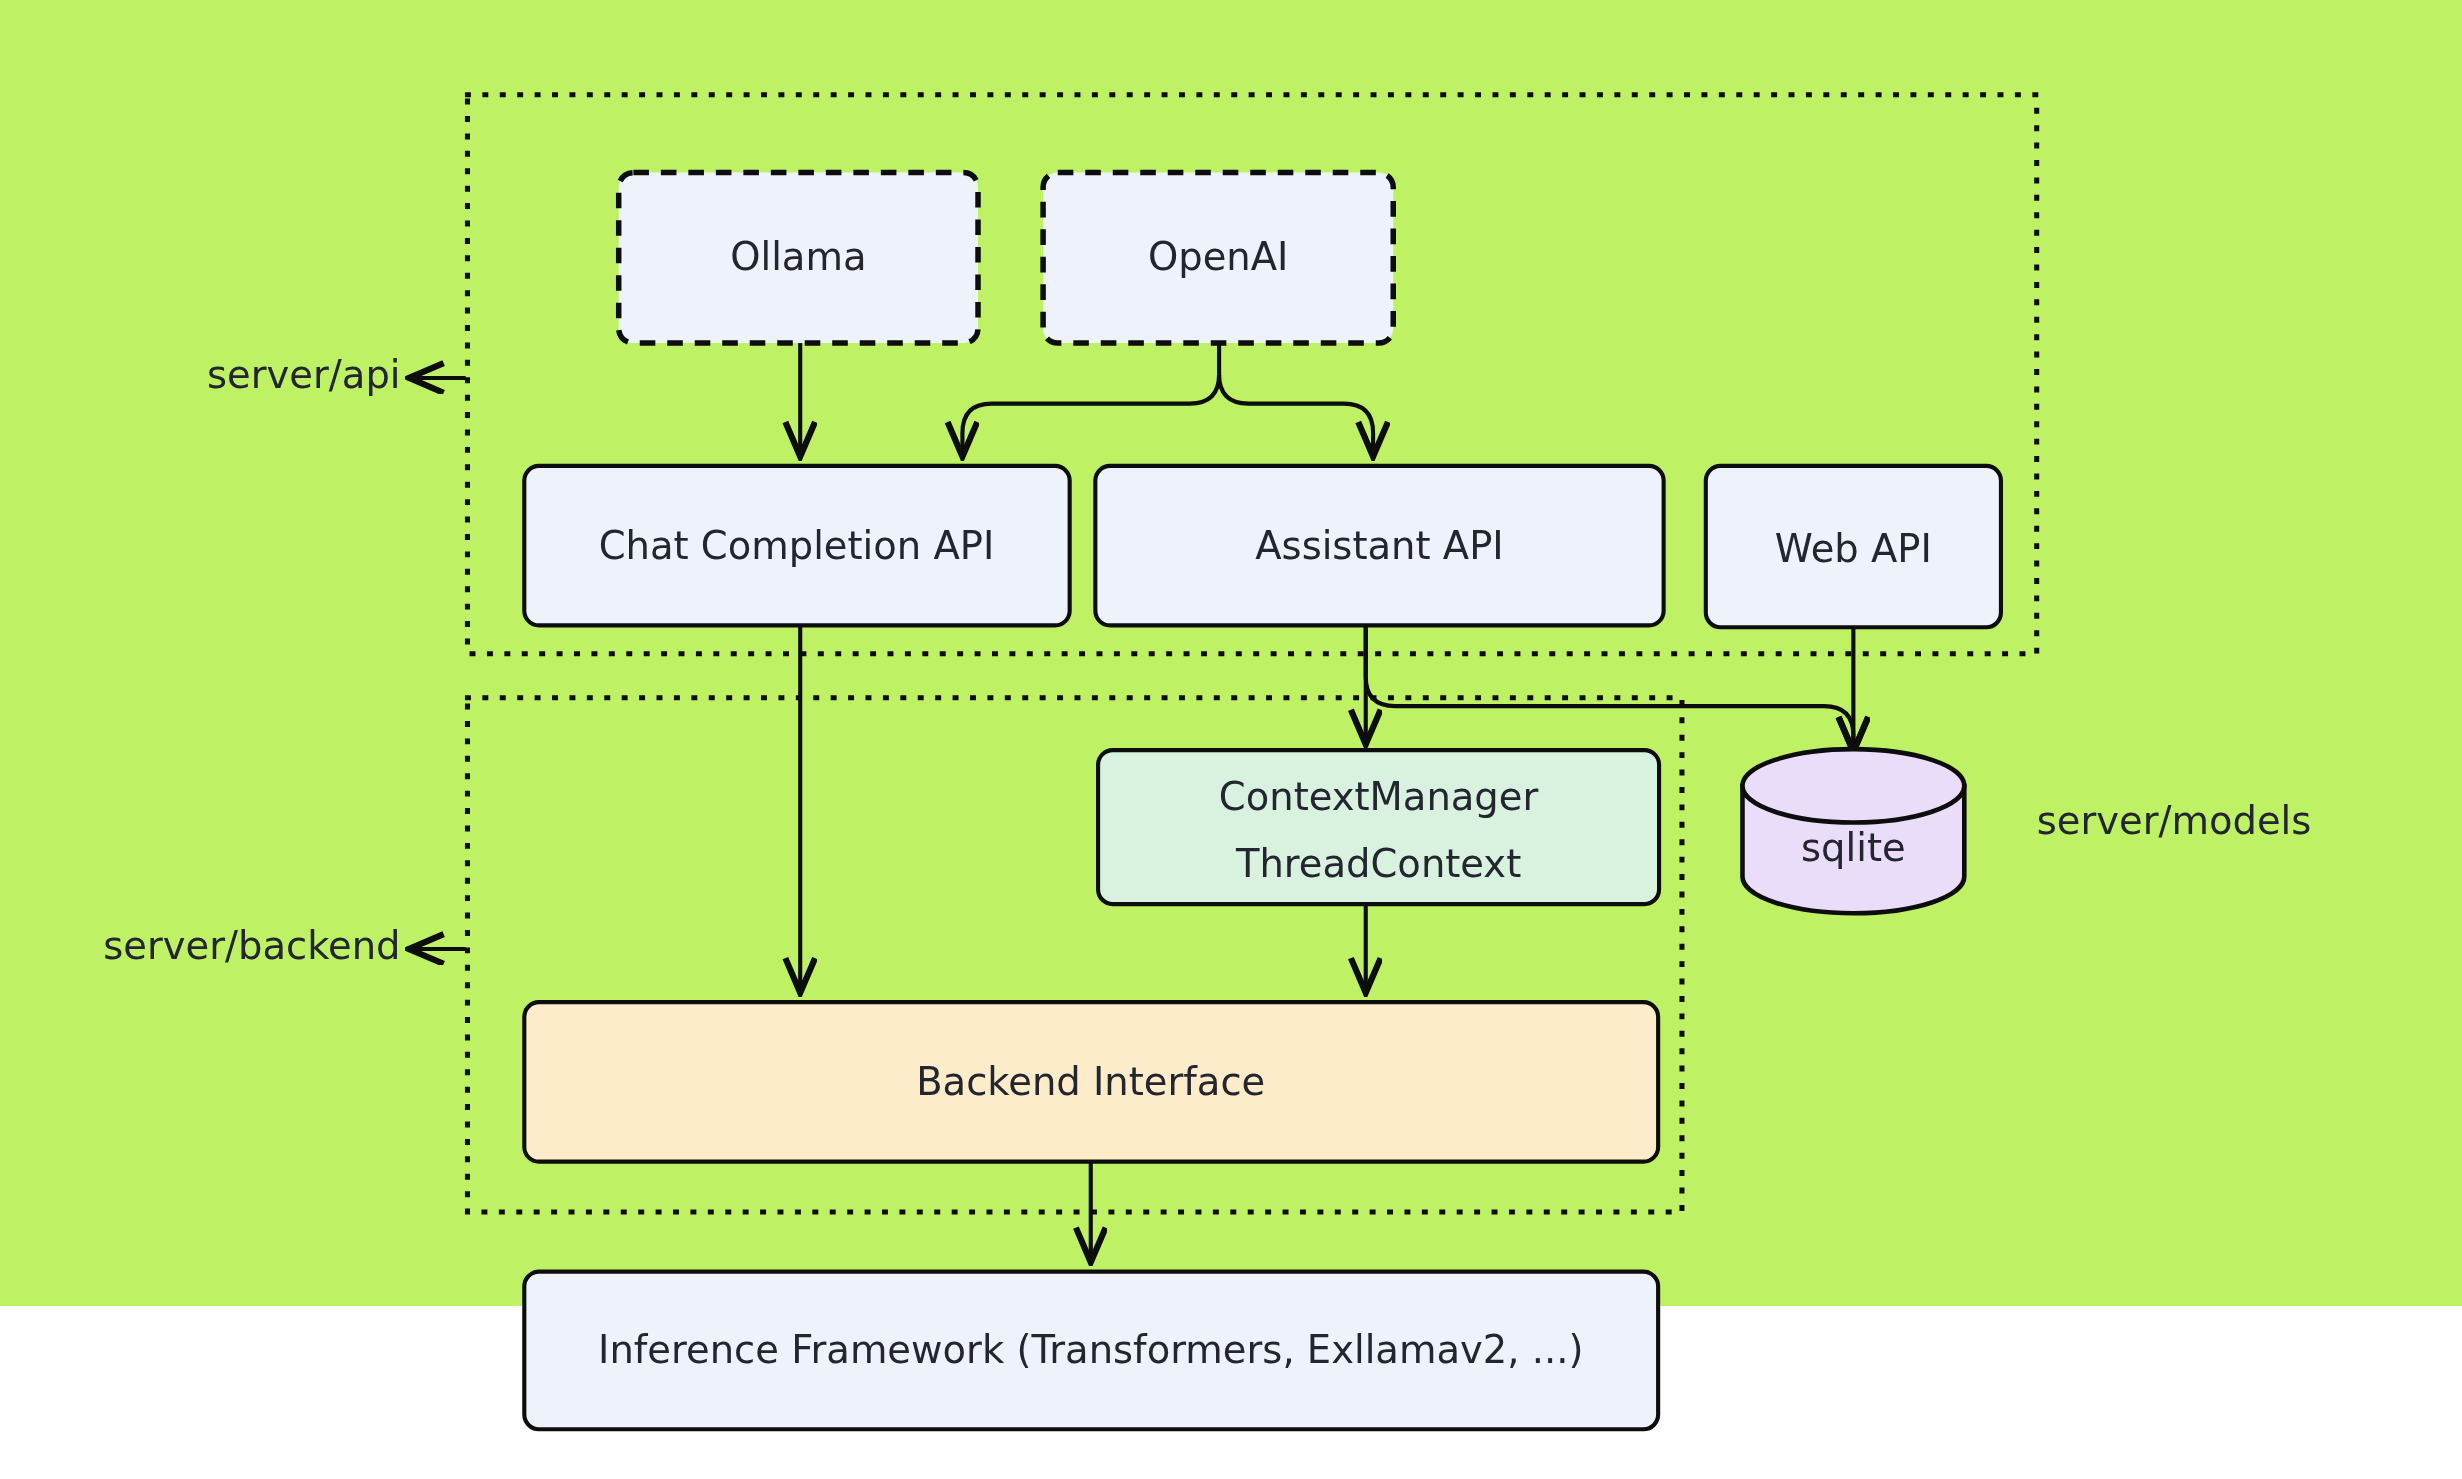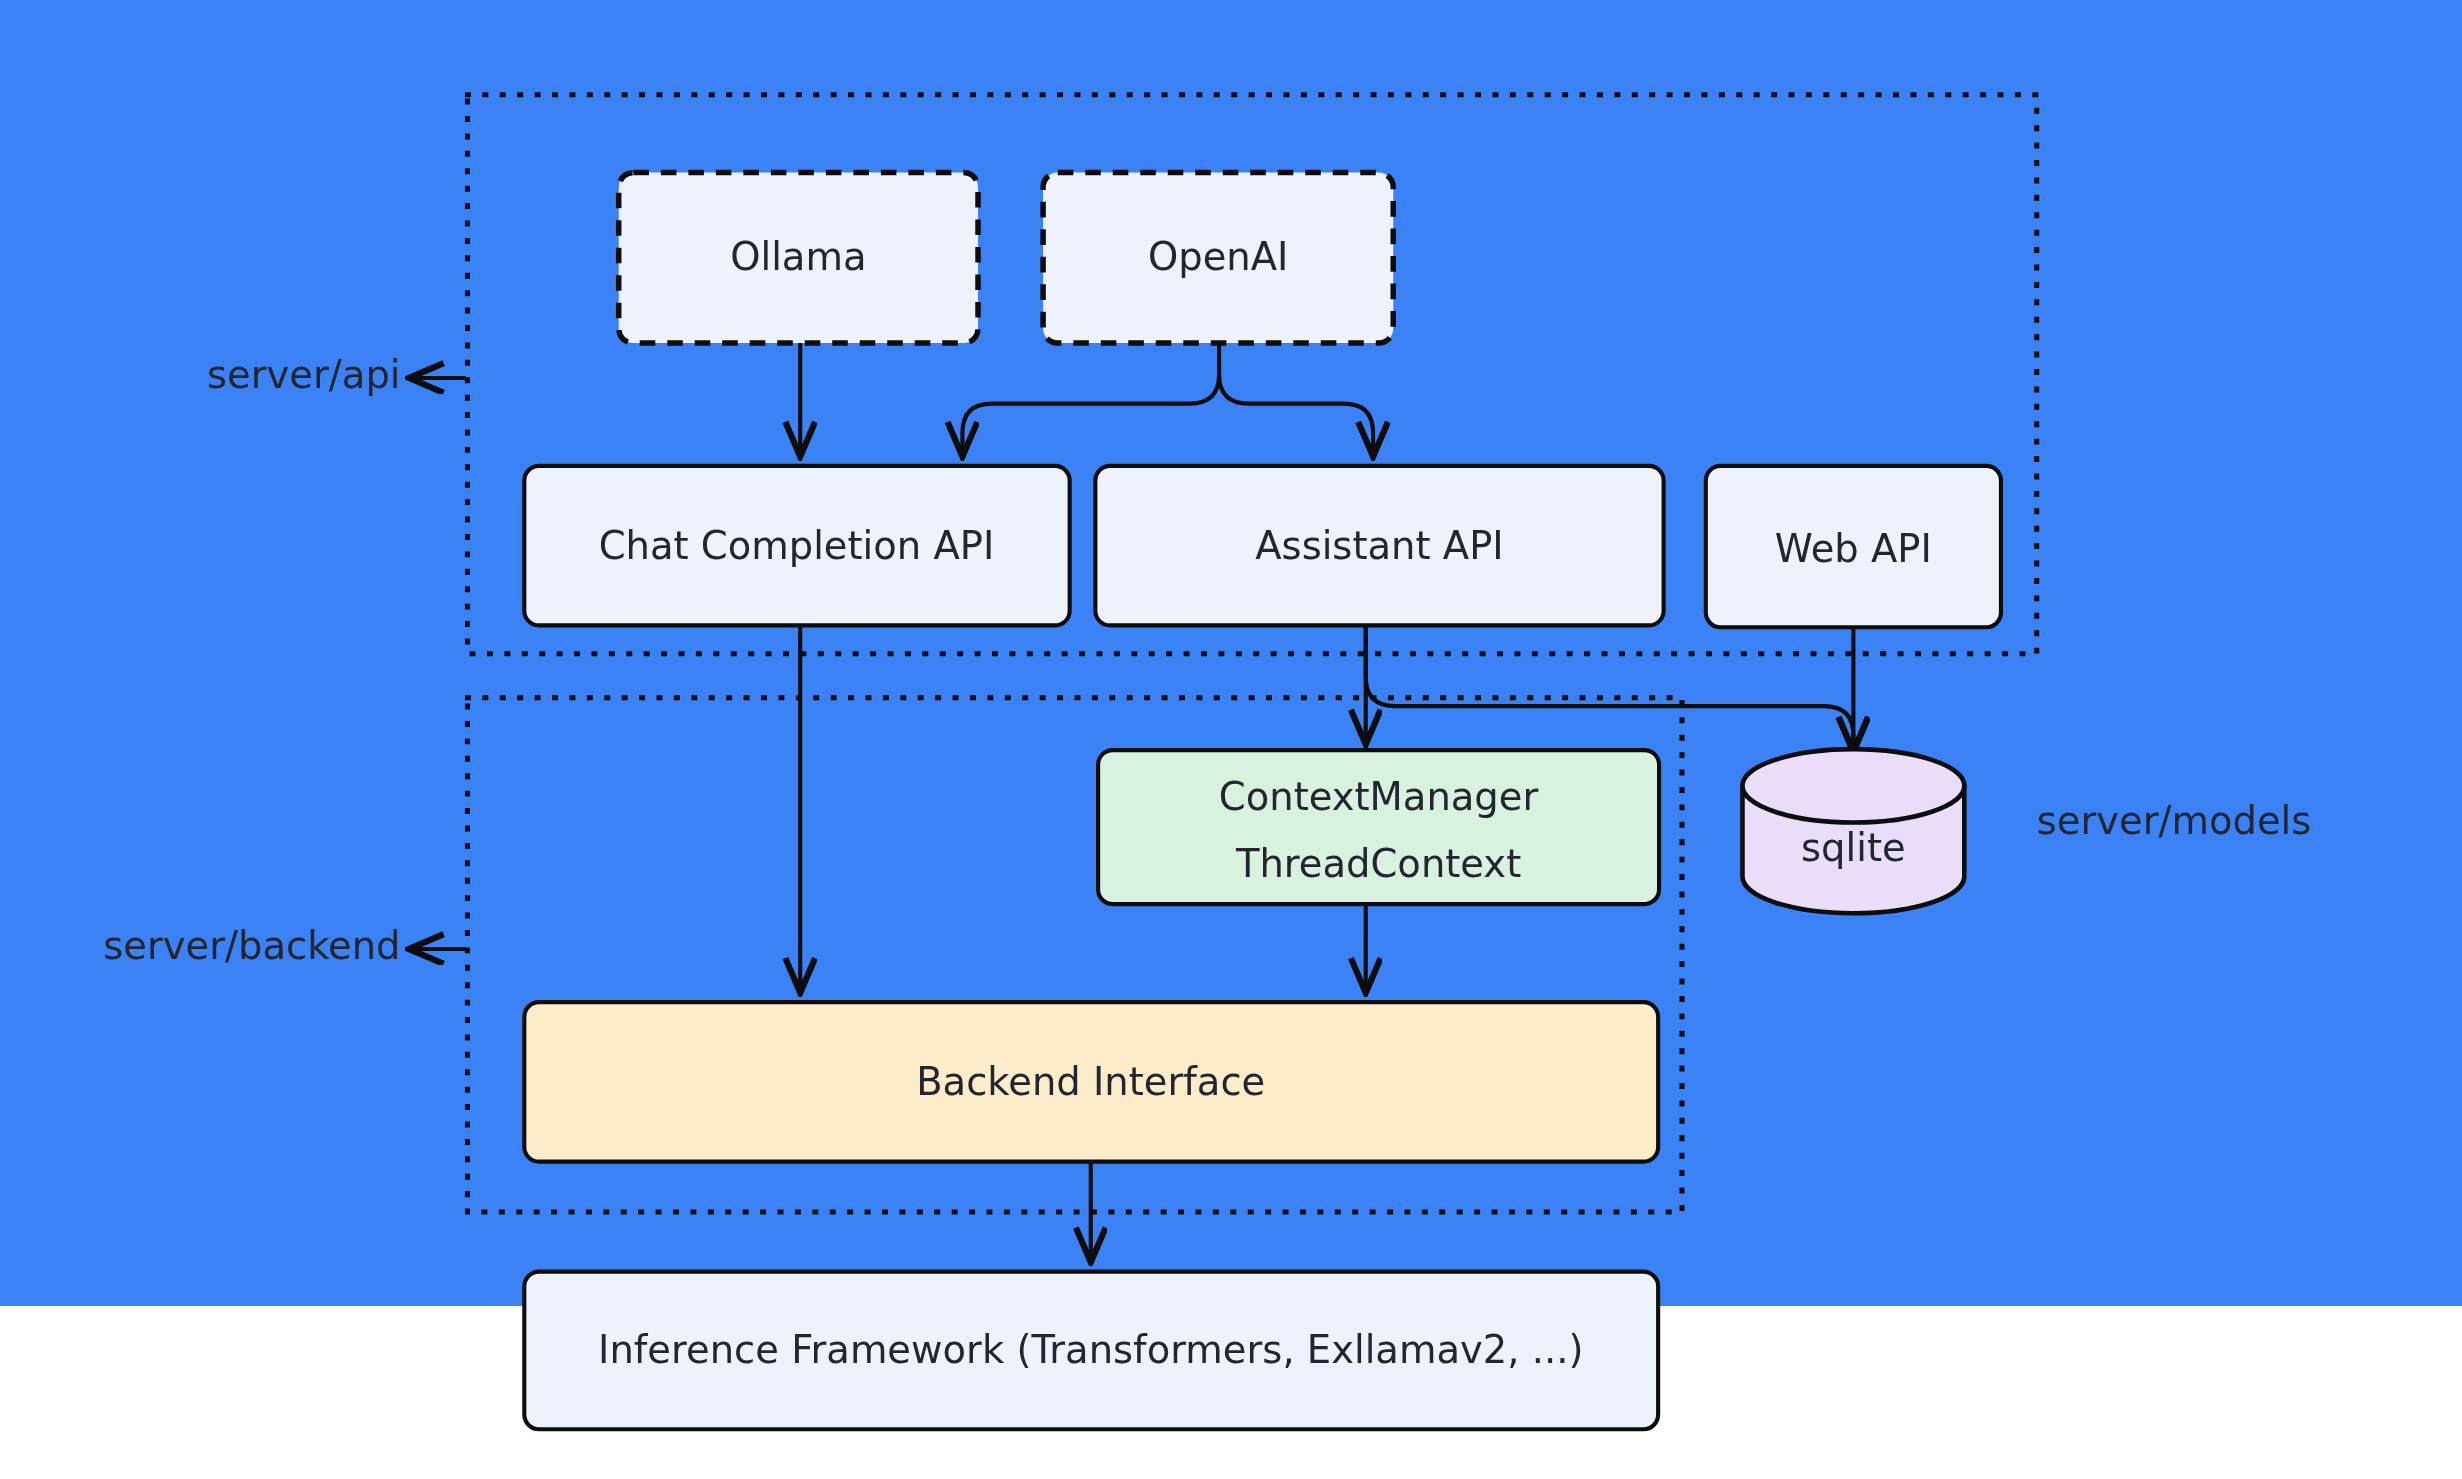--- a/index.html
+++ b/index.html
@@ -10,21 +10,21 @@
   body {
     width: 2462px;
     height: 1480px;
     font-family: "DejaVu Sans", sans-serif;
     overflow: hidden;
   }
   #diagram-root {
     position: relative;
     width: 2462px;
     height: 1306px;
-    background: #3b82f6;
+    background: #bef264;
   }
   svg.canvas {
     position: absolute;
     top: 0;
     left: 0;
     width: 2462px;
     height: 1480px;
     display: block;
   }
   .node-text {

